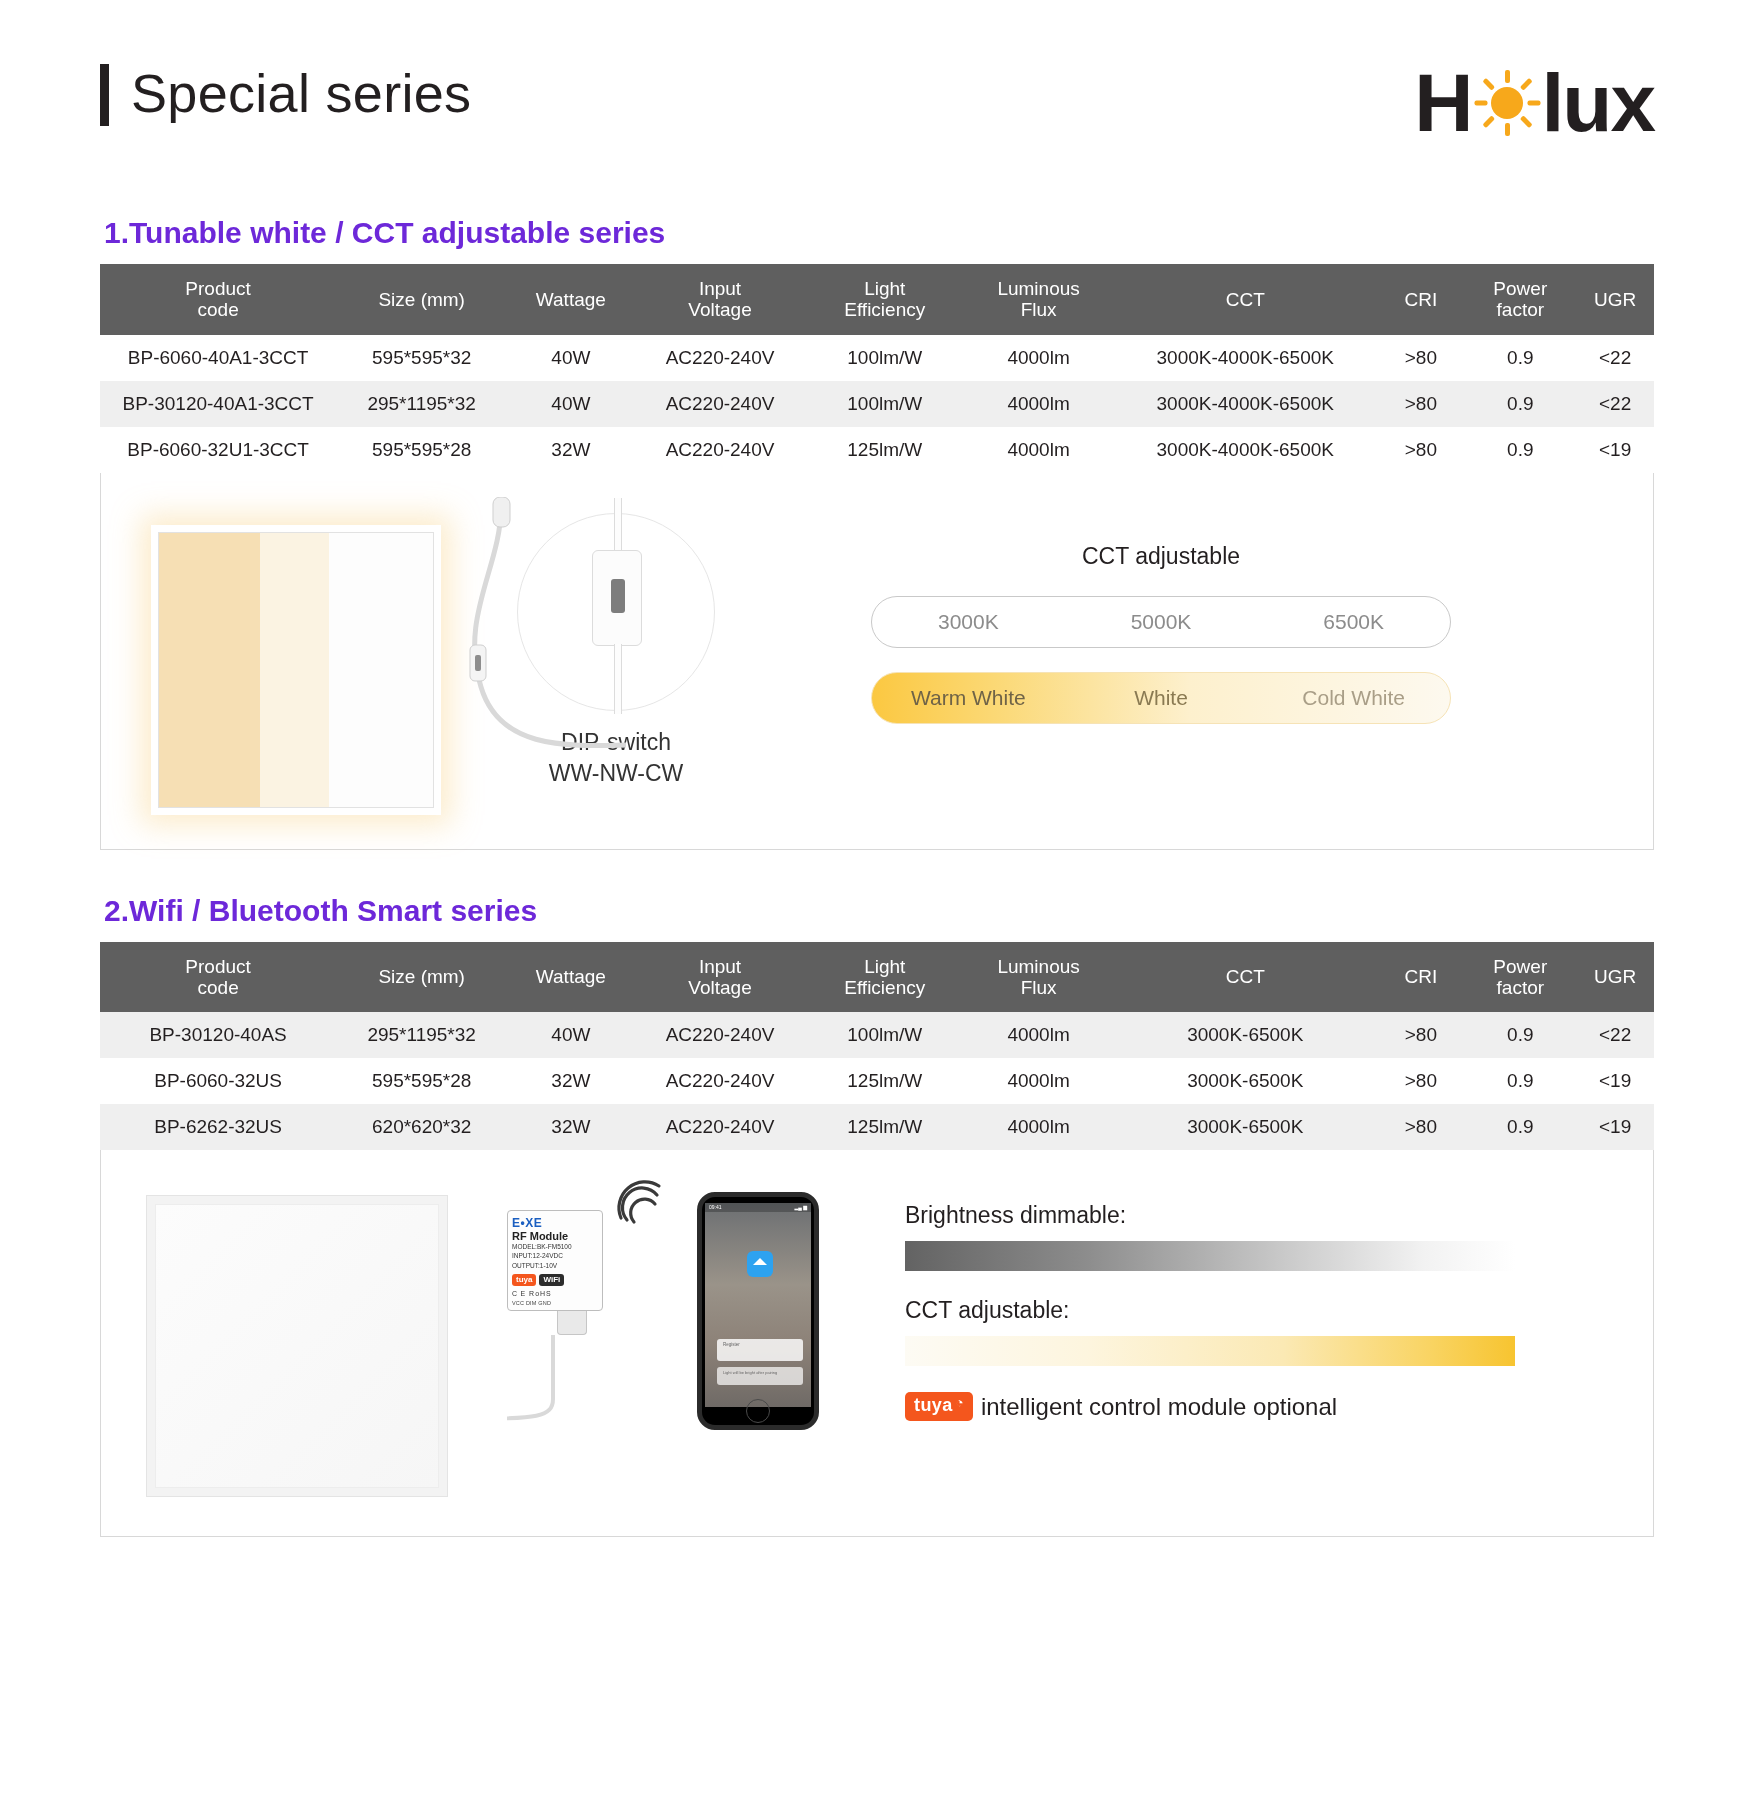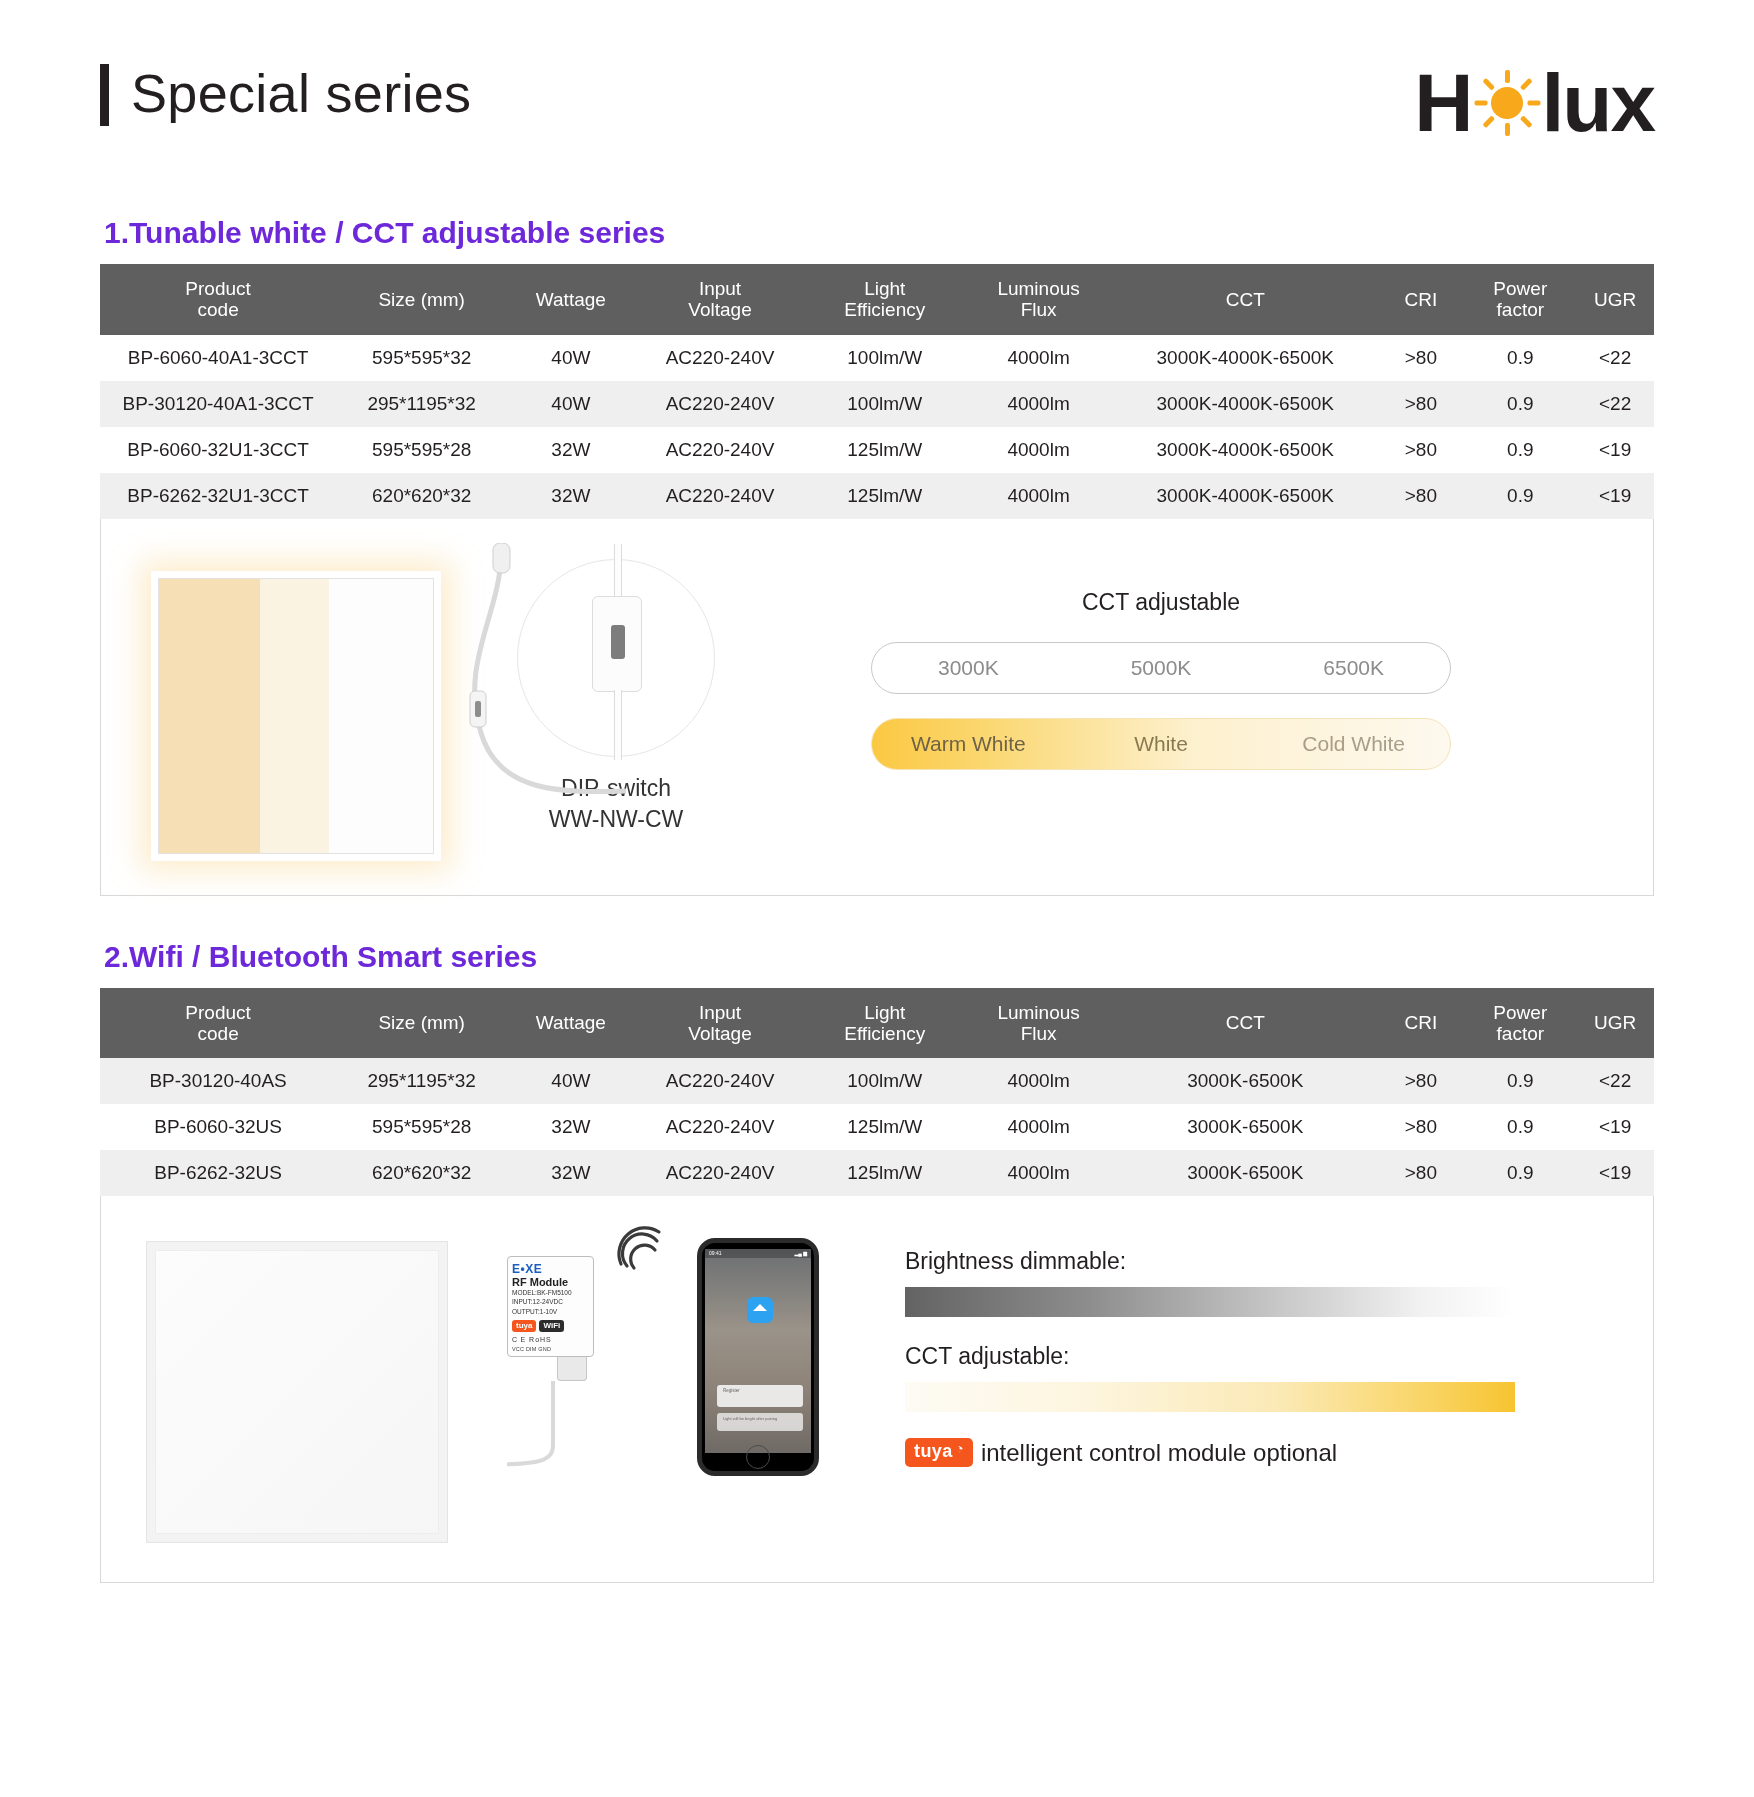--- a/index.html
+++ b/index.html
@@ -284,21 +284,21 @@
 
   
   .rf-wrap {
     position: relative;
     margin-left: 60px;
     margin-top: 24px;
     width: 130px;
     flex: 0 0 auto;
   }
   .rf-module {
-    width: 87px;
+    width: 96px;
     border: 1px solid #bdbdbd;
     border-radius: 4px;
     background: #fdfdfd;
     padding: 5px 4px 4px 4px;
     position: relative;
   }
   .rf-brand {
     color: #1b5fc1;
     font-weight: 700;
     font-size: 12px;
@@ -527,32 +527,20 @@
           <td>100lm/W</td>
           <td>4000lm</td>
           <td>3000K-4000K-6500K</td>
           <td>&gt;80</td>
           <td>0.9</td>
           <td>&lt;22</td>
         </tr>
         <tr class="odd">
           <td>BP-6060-32U1-3CCT</td>
           <td>595*595*28</td>
-          <td>32W</td>
-          <td>AC220-240V</td>
-          <td>125lm/W</td>
-          <td>4000lm</td>
-          <td>3000K-4000K-6500K</td>
-          <td>&gt;80</td>
-          <td>0.9</td>
-          <td>&lt;19</td>
-        </tr>
-        <tr class="even">
-          <td>BP-6262-32U1-3CCT</td>
-          <td>620*620*32</td>
           <td>32W</td>
           <td>AC220-240V</td>
           <td>125lm/W</td>
           <td>4000lm</td>
           <td>3000K-4000K-6500K</td>
           <td>&gt;80</td>
           <td>0.9</td>
           <td>&lt;19</td>
         </tr>
       </tbody>

